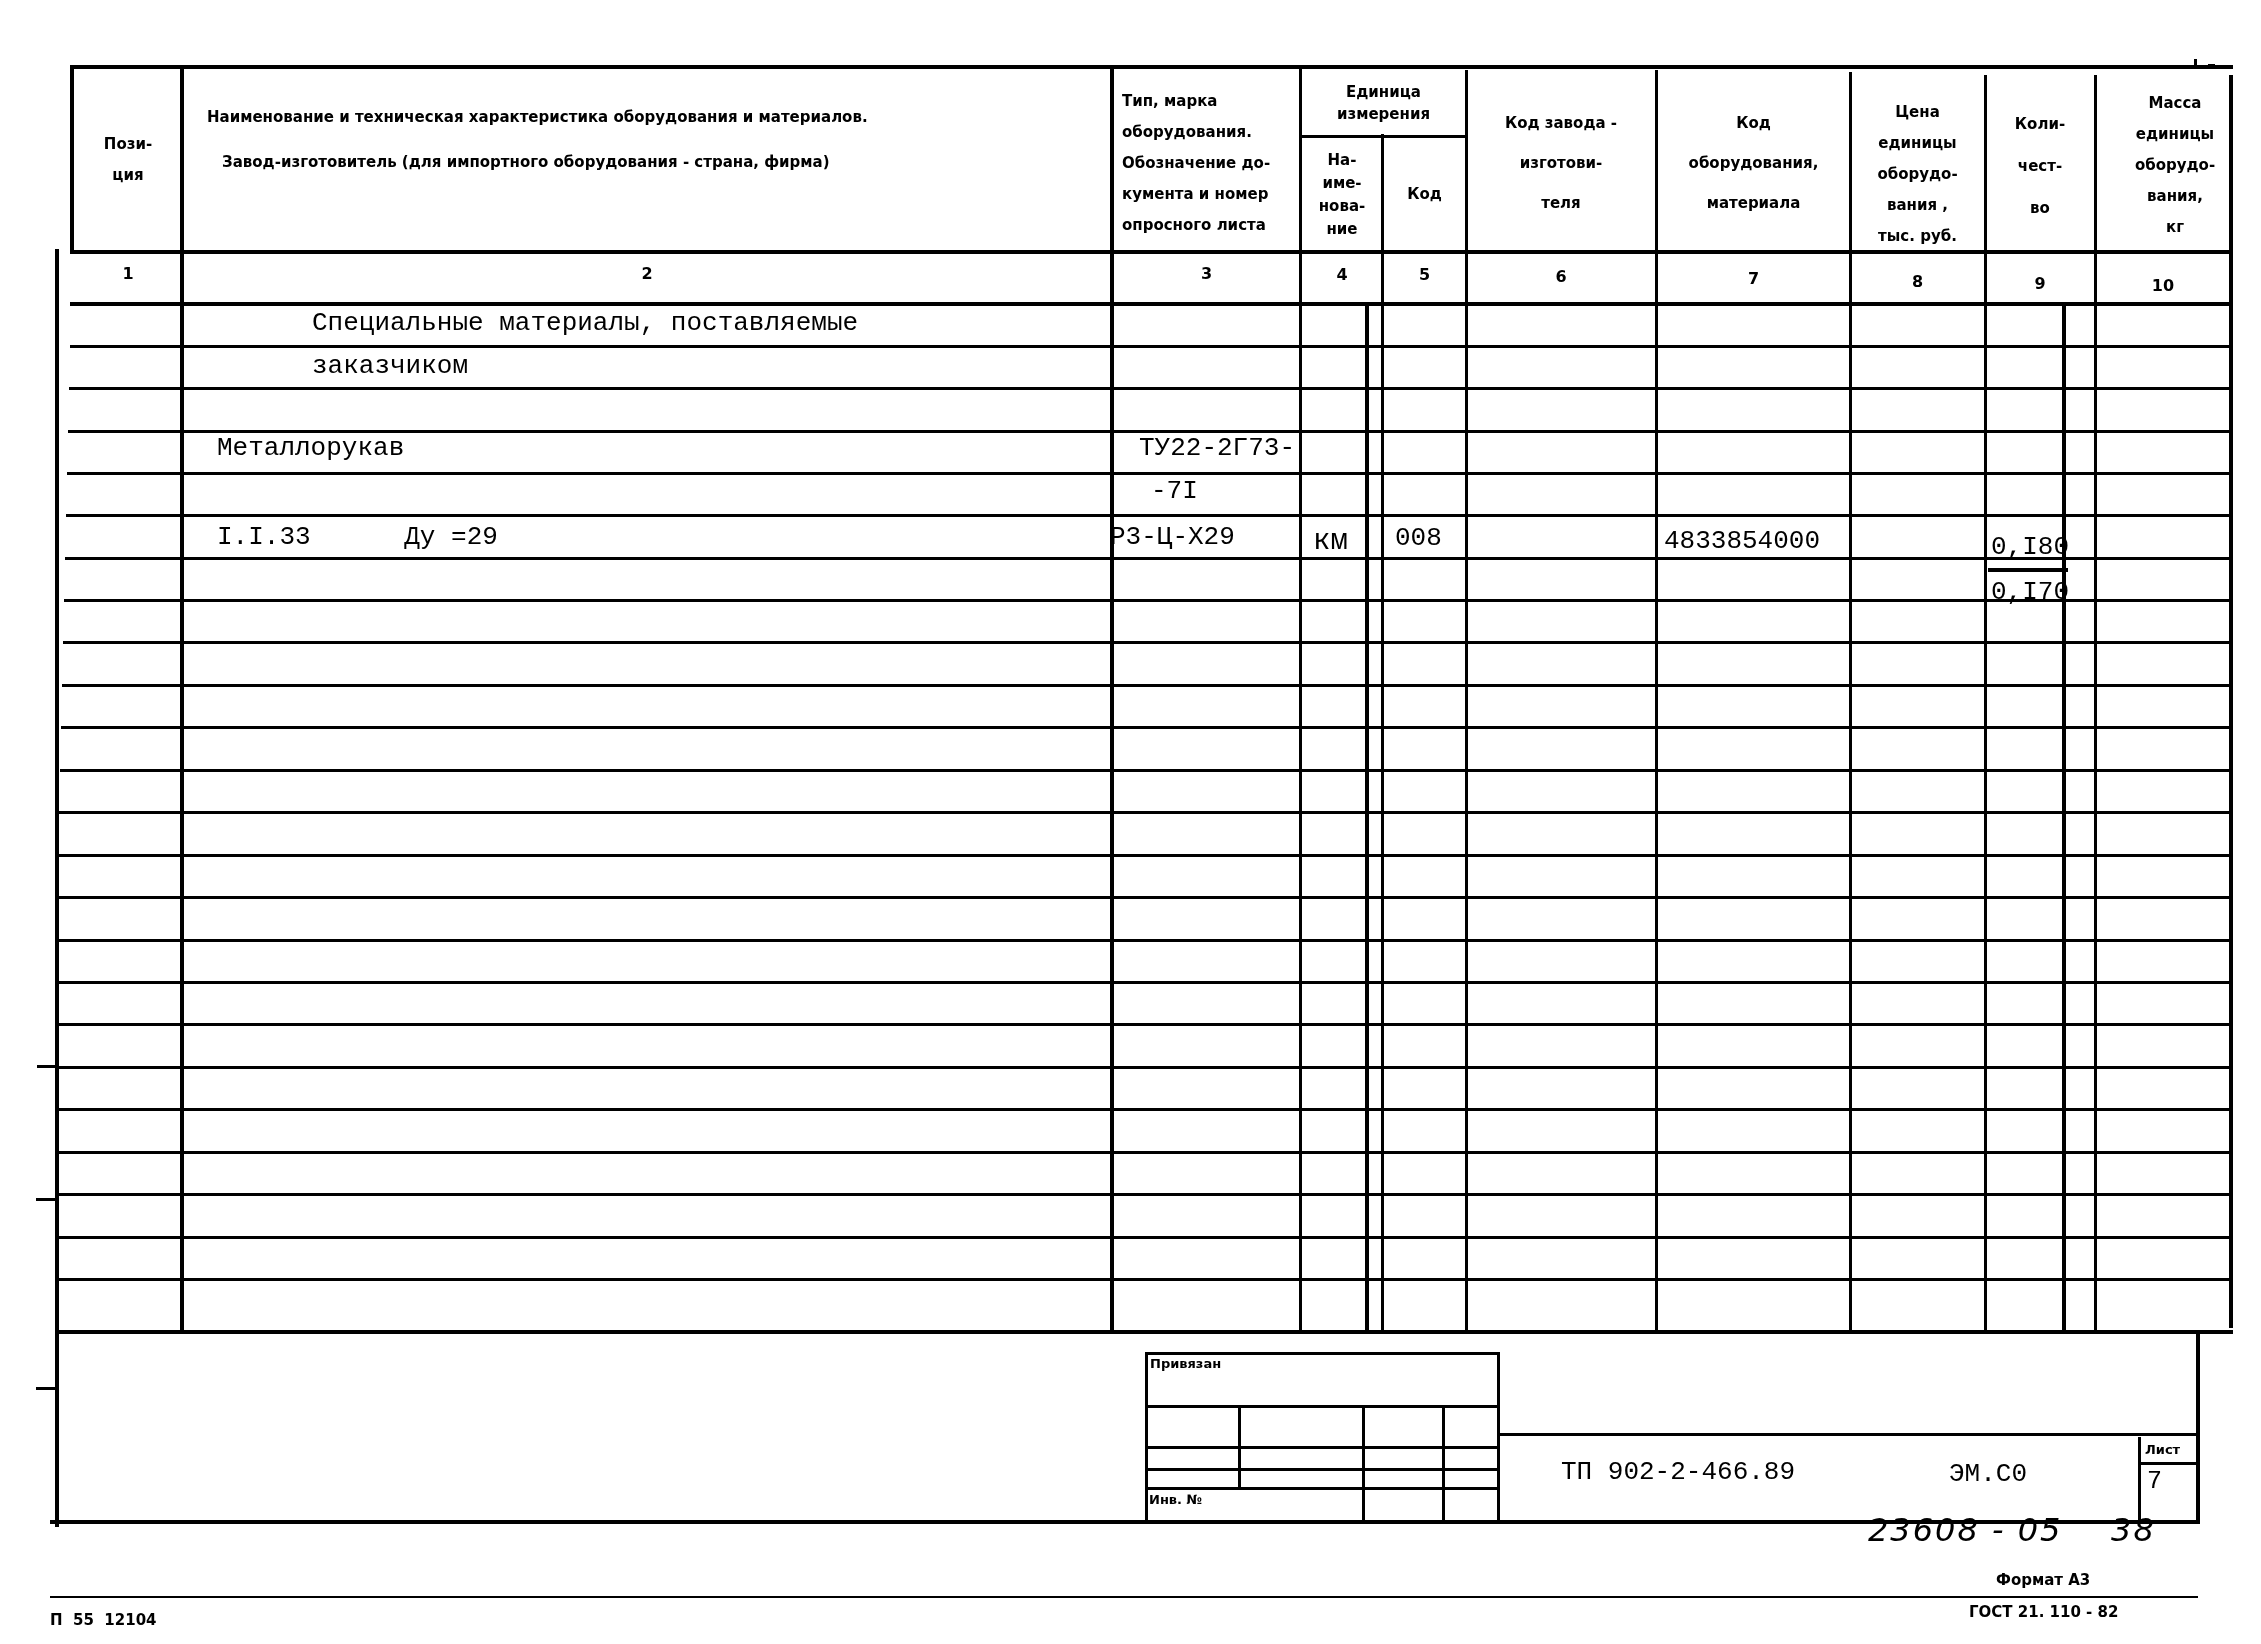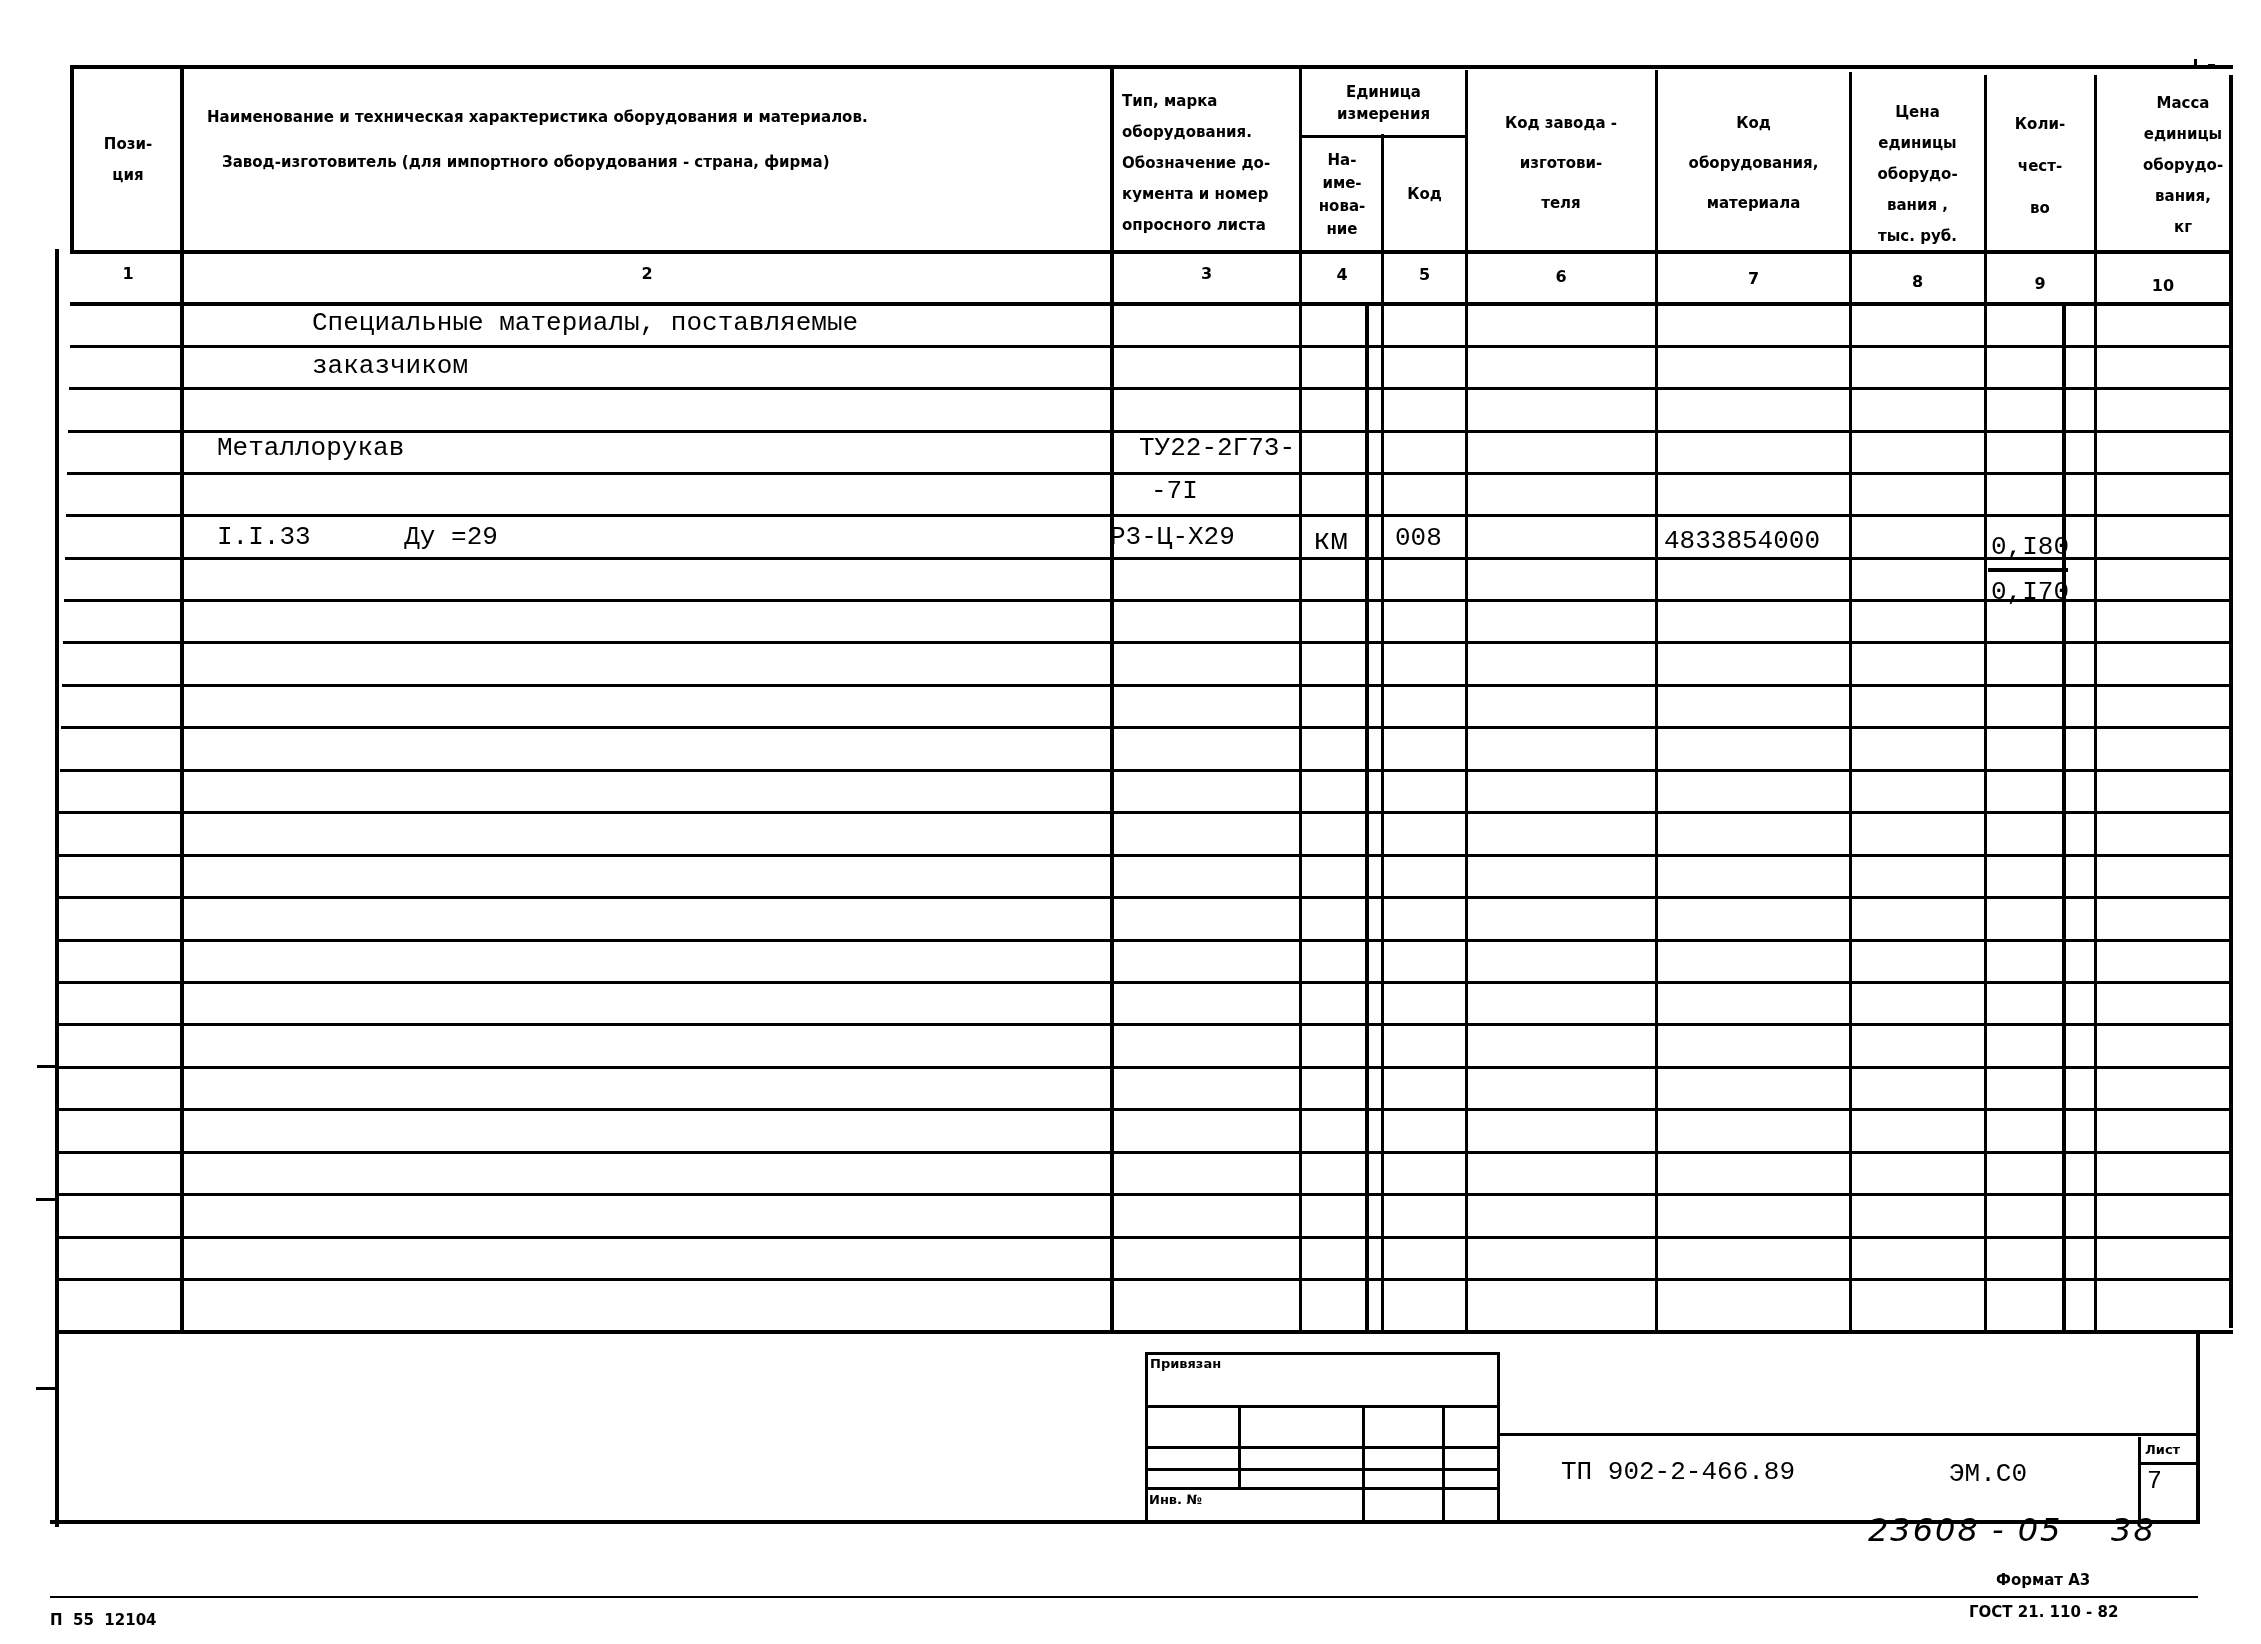--- a/index.html
+++ b/index.html
@@ -89,21 +89,21 @@
   <span>единицы</span>
   <span>оборудо-</span>
   <span>вания ,</span>
   <span>тыс. руб.</span>
 </div>
 <div class="hdr" style="left:1986px; top:80px; width:108px; height:171px; line-height:42px;">
   <span>Коли-</span>
   <span>чест-</span>
   <span>во</span>
 </div>
-<div class="hdr" style="left:2097px; top:80px; width:156px; height:171px;padding-left:8px;">
+<div class="hdr" style="left:2097px; top:80px; width:156px; height:171px;">
   <span>Масса</span>
   <span>единицы</span>
   <span>оборудо-</span>
   <span>вания,</span>
   <span>кг</span>
 </div>
 
 <div>
   <div class="colnum" style="left:75px; top:264px; width:106px;">1</div>
   <div class="colnum" style="left:184px; top:264px; width:926px;">2</div>

